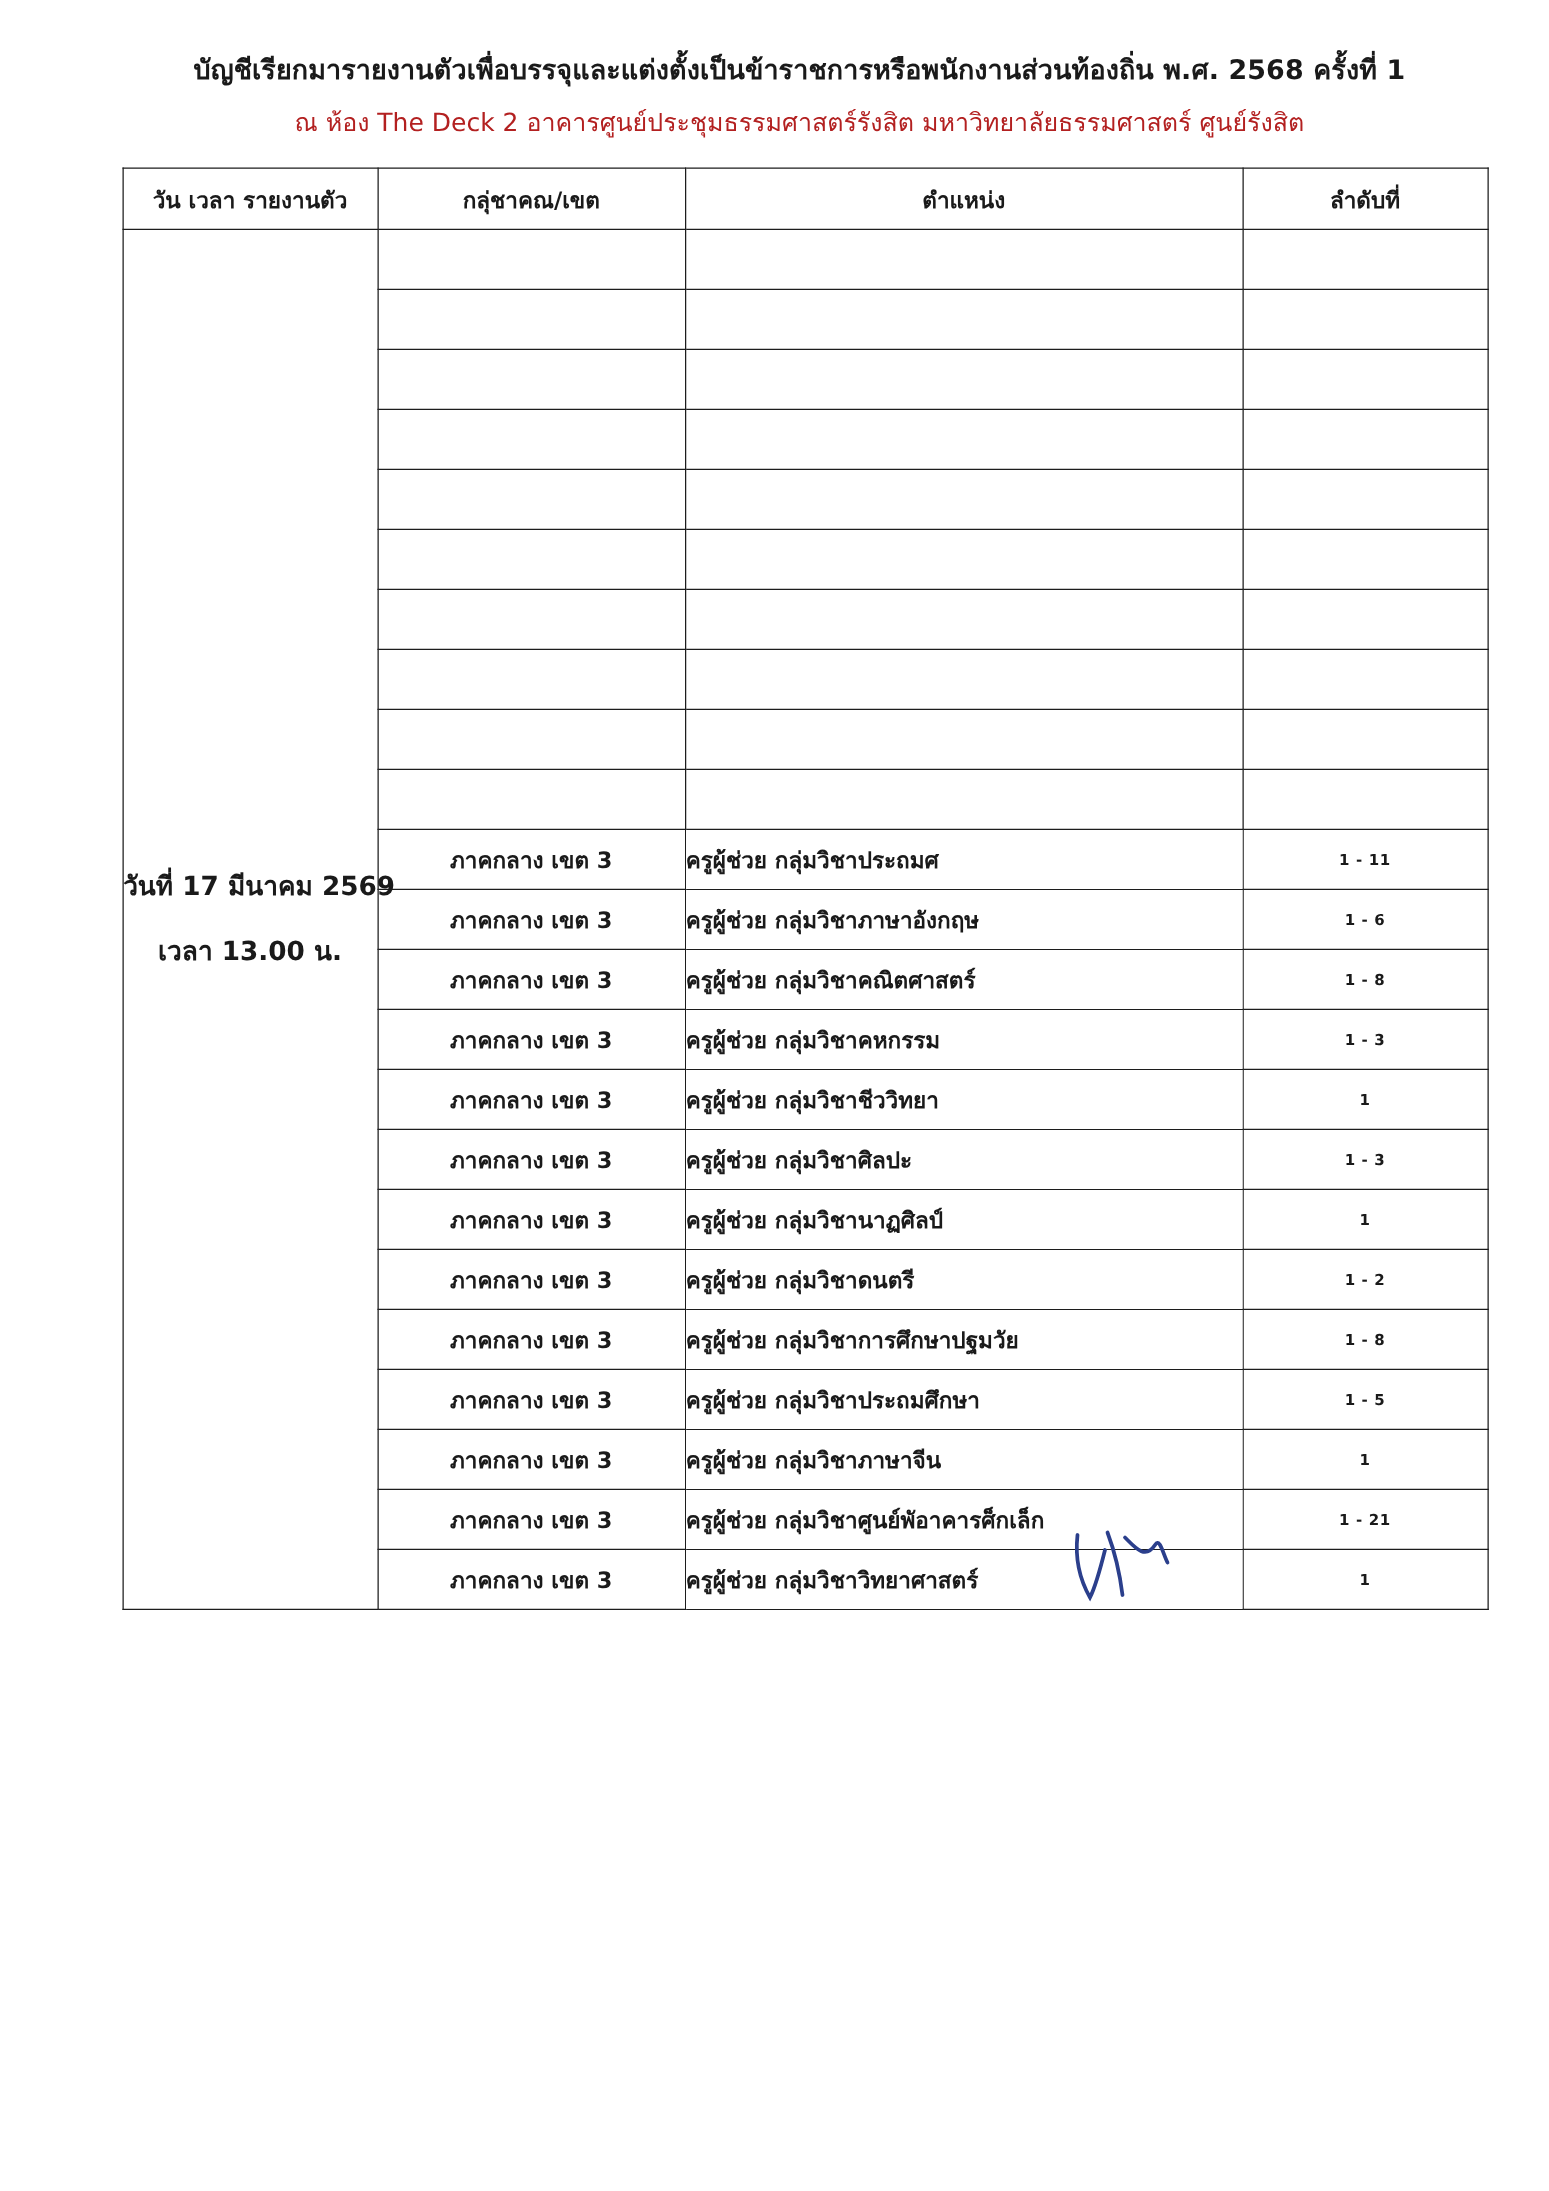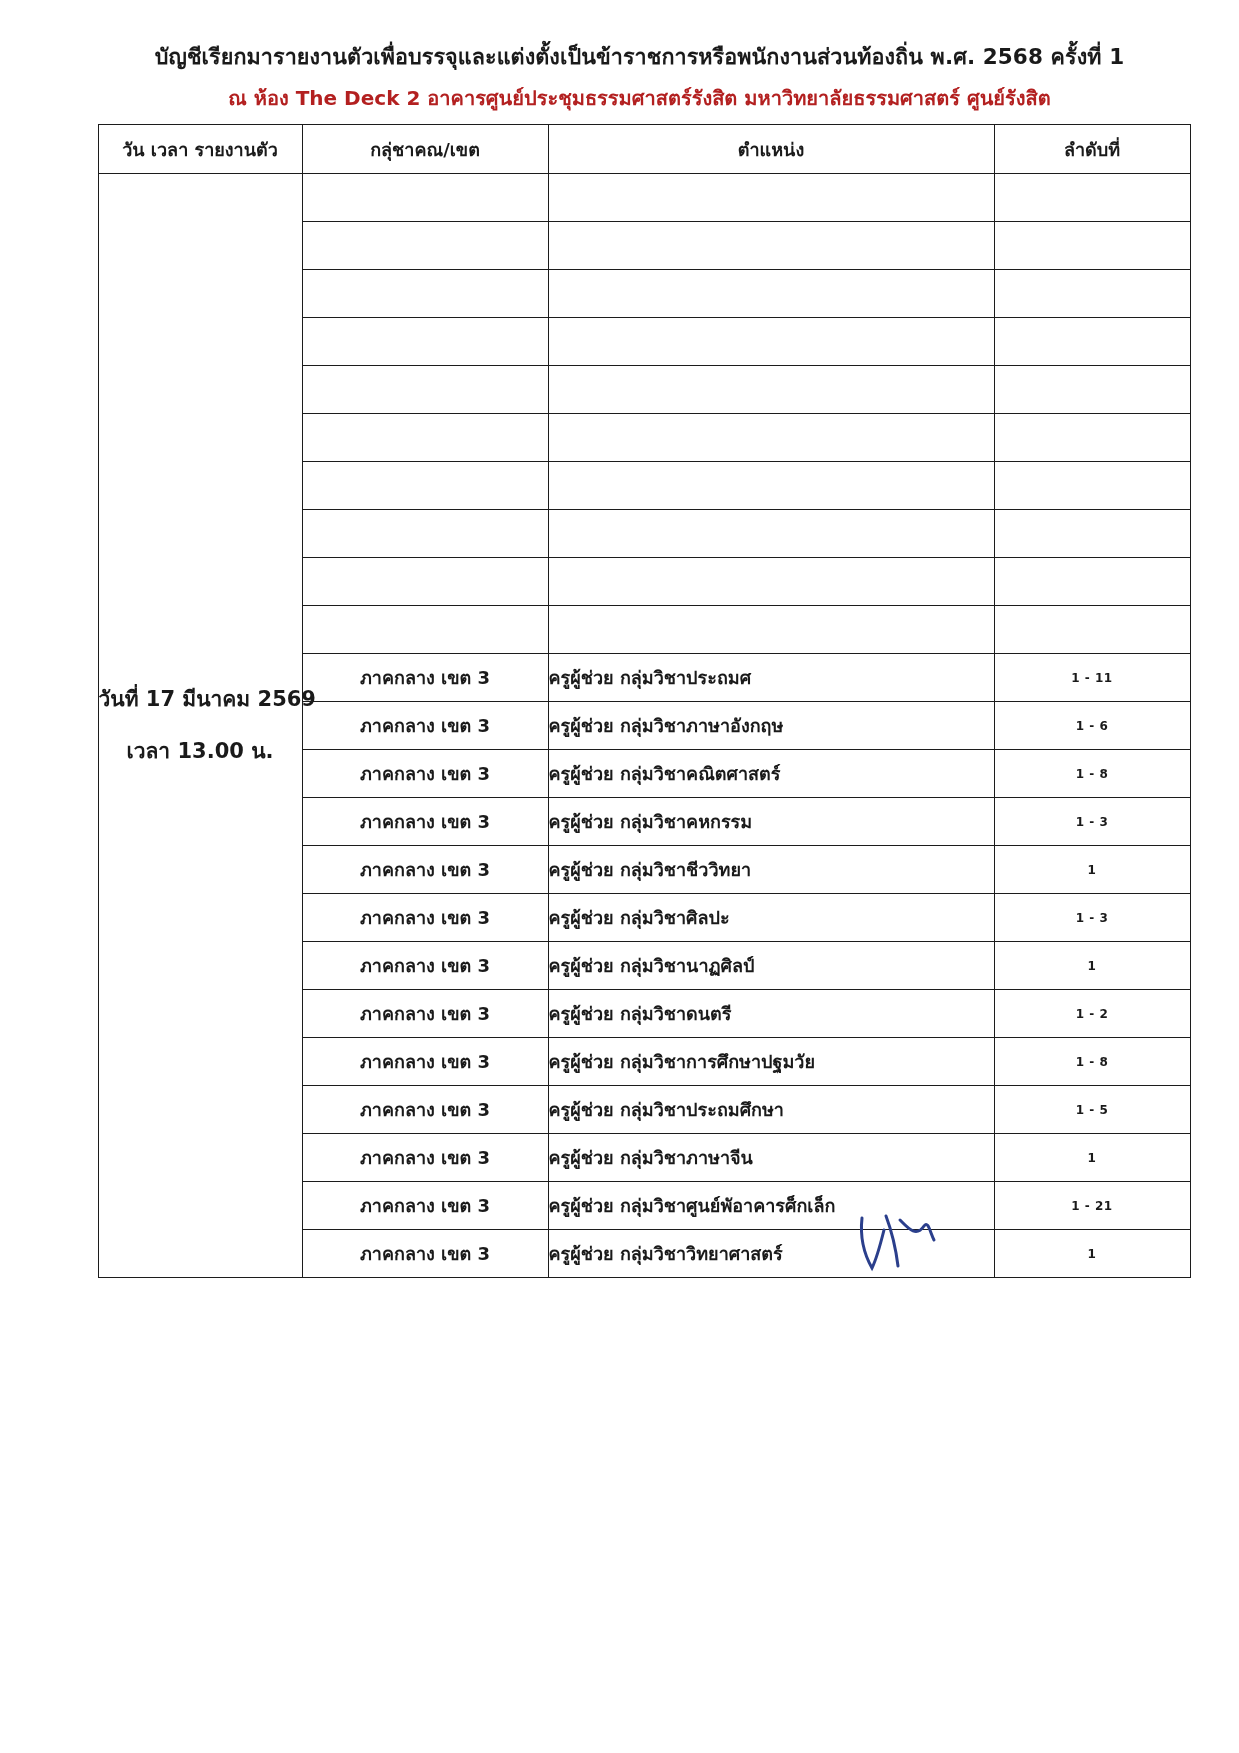--- a/index.html
+++ b/index.html
@@ -37,28 +37,28 @@
   }
   .doc-title {
     font-size: 21.5px;
     font-weight: 700;
     line-height: 1.35;
     letter-spacing: 0.1px;
     white-space: nowrap;
   }
   .doc-subtitle {
     font-size: 20px;
-    font-weight: 700;
+    font-weight: 400;
     color: #b32020;
     margin-top: 14px;
     line-height: 1.35;
     white-space: nowrap;
   }
   .table-wrap {
-    margin: 12px auto 0 auto;
+    margin: 22px auto 0 auto;
     width: 1092px;
     padding-left: 48px;
   }
   table.main {
     border-collapse: collapse;
     width: 100%;
     table-layout: fixed;
   }
   table.main th,
   table.main td {

